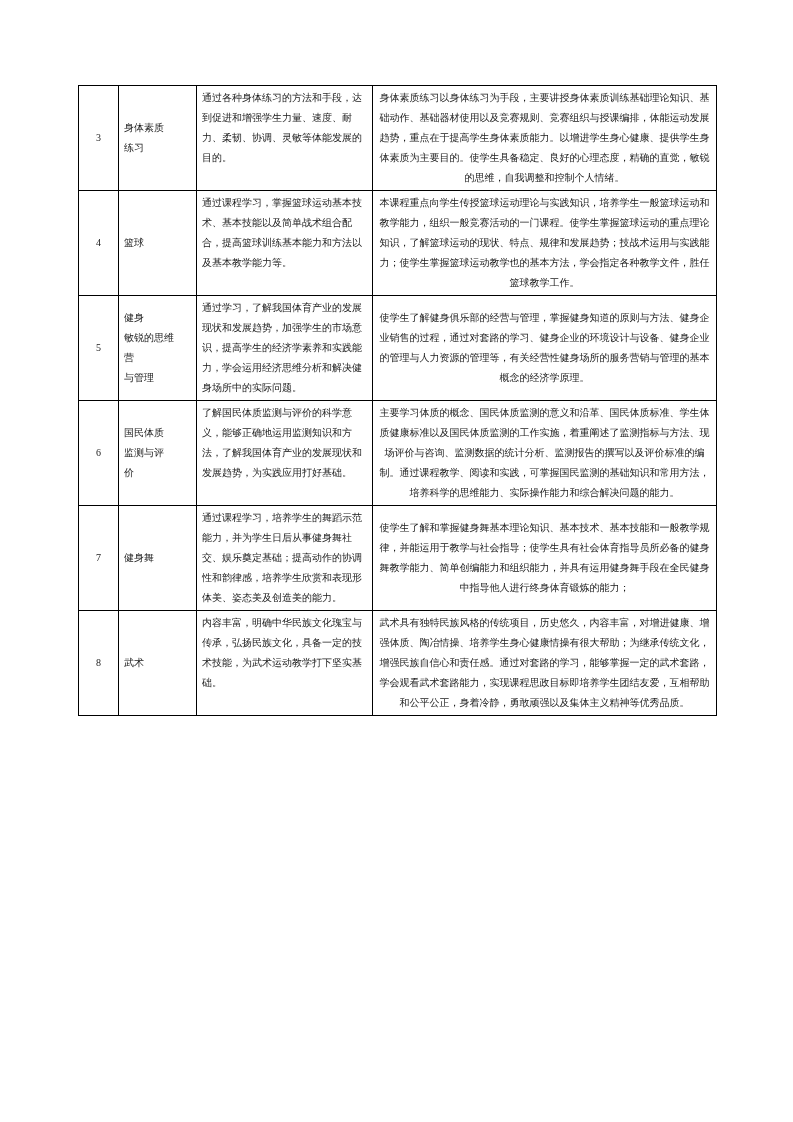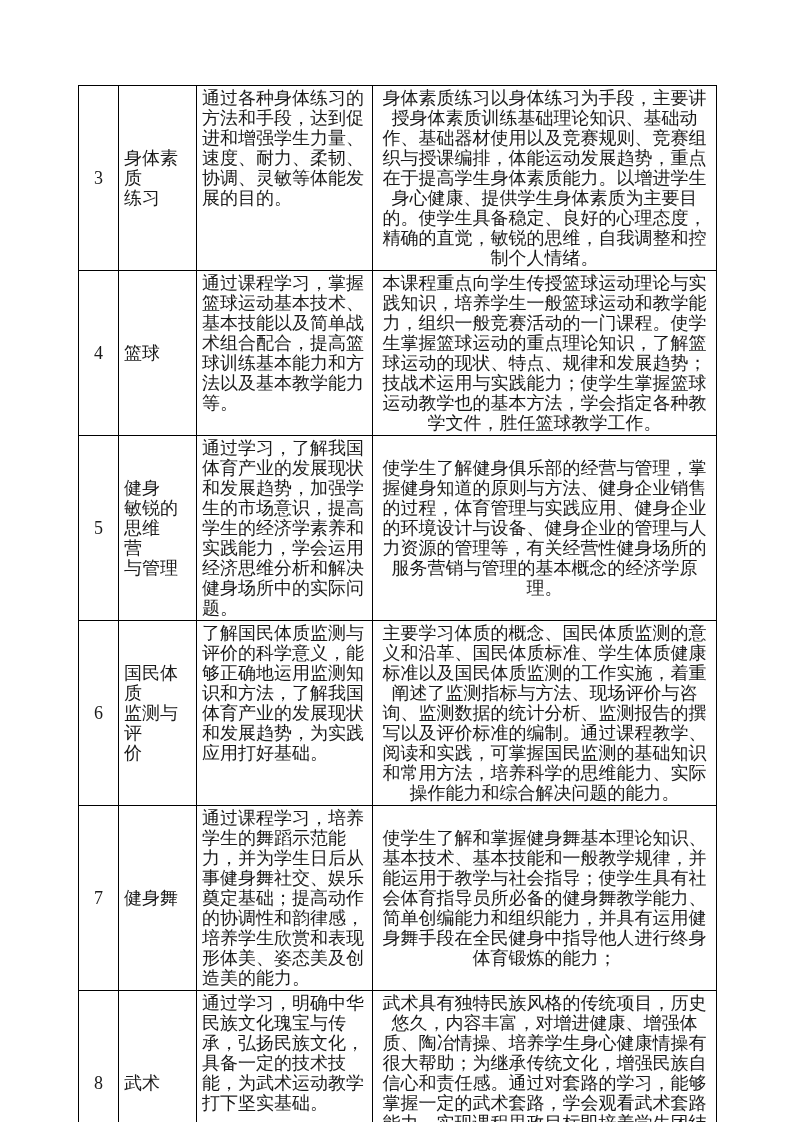--- a/index.html
+++ b/index.html
@@ -20,21 +20,21 @@
   table.course-table {
     position: absolute;
     left: 78px;
     top: 85px;
     width: 638px;
     border-collapse: collapse;
     table-layout: fixed;
   }
   table.course-table td {
     border: 1px solid #000000;
-    font-size: 18px;
+    font-size: 10px;
     line-height: 20px;
     padding: 2px 5px;
     word-break: break-all;
     font-family: Liberation Serif, serif;
   }
   td.cell-no {
     text-align: center;
     vertical-align: middle;
     font-size: 14.5px;
   }
@@ -89,39 +89,39 @@
         <td class="cell-obj">通过课程学习，掌握篮球运动基本技术、基本技能以及简单战术组合配合，提高篮球训练基本能力和方法以及基本教学能力等。</td>
         <td class="cell-desc">本课程重点向学生传授篮球运动理论与实践知识，培养学生一般篮球运动和教学能力，组织一般竞赛活动的一门课程。使学生掌握篮球运动的重点理论知识，了解篮球运动的现状、特点、规律和发展趋势；技战术运用与实践能力；使学生掌握篮球运动教学也的基本方法，学会指定各种教学文件，胜任篮球教学工作。</td>
       </tr>
       <tr>
         <td class="cell-no">5</td>
         <td class="cell-name">健身
 敏锐的思维
 营
 与管理</td>
         <td class="cell-obj">通过学习，了解我国体育产业的发展现状和发展趋势，加强学生的市场意识，提高学生的经济学素养和实践能力，学会运用经济思维分析和解决健身场所中的实际问题。</td>
-        <td class="cell-desc">使学生了解健身俱乐部的经营与管理，掌握健身知道的原则与方法、健身企业销售的过程，体育管理与实践应用、健身企业的环境设计与设备、健身企业的管理与人力资源的管理等，有关经营性健身场所的服务营销与管理的基本概念的经济学原理。</td>
+        <td class="cell-desc">使学生了解健身俱乐部的经营与管理，掌握健身知道的原则与方法、健身企业销售的过程，通过对套路的学习、健身企业的环境设计与设备、健身企业的管理与人力资源的管理等，有关经营性健身场所的服务营销与管理的基本概念的经济学原理。</td>
       </tr>
       <tr>
         <td class="cell-no">6</td>
         <td class="cell-name">国民体质
 监测与评
 价</td>
         <td class="cell-obj">了解国民体质监测与评价的科学意义，能够正确地运用监测知识和方法，了解我国体育产业的发展现状和发展趋势，为实践应用打好基础。</td>
         <td class="cell-desc">主要学习体质的概念、国民体质监测的意义和沿革、国民体质标准、学生体质健康标准以及国民体质监测的工作实施，着重阐述了监测指标与方法、现场评价与咨询、监测数据的统计分析、监测报告的撰写以及评价标准的编制。通过课程教学、阅读和实践，可掌握国民监测的基础知识和常用方法，培养科学的思维能力、实际操作能力和综合解决问题的能力。</td>
       </tr>
       <tr>
         <td class="cell-no">7</td>
         <td class="cell-name">健身舞</td>
         <td class="cell-obj">通过课程学习，培养学生的舞蹈示范能力，并为学生日后从事健身舞社交、娱乐奠定基础；提高动作的协调性和韵律感，培养学生欣赏和表现形体美、姿态美及创造美的能力。</td>
         <td class="cell-desc">使学生了解和掌握健身舞基本理论知识、基本技术、基本技能和一般教学规律，并能运用于教学与社会指导；使学生具有社会体育指导员所必备的健身舞教学能力、简单创编能力和组织能力，并具有运用健身舞手段在全民健身中指导他人进行终身体育锻炼的能力；</td>
       </tr>
       <tr>
         <td class="cell-no">8</td>
         <td class="cell-name">武术</td>
-        <td class="cell-obj">通过学习，明确中华民族文化瑰宝与传承，弘扬民族文化，具备一定的技术技能，为武术运动教学打下坚实基础。</td>
+        <td class="cell-obj">内容丰富，明确中华民族文化瑰宝与传承，弘扬民族文化，具备一定的技术技能，为武术运动教学打下坚实基础。</td>
         <td class="cell-desc">武术具有独特民族风格的传统项目，历史悠久，内容丰富，对增进健康、增强体质、陶冶情操、培养学生身心健康情操有很大帮助；为继承传统文化，增强民族自信心和责任感。通过对套路的学习，能够掌握一定的武术套路，学会观看武术套路能力，实现课程思政目标即培养学生团结友爱，互相帮助和公平公正，身着冷静，勇敢顽强以及集体主义精神等优秀品质。</td>
       </tr>
     </tbody>
   </table>
 
 
 </div>
 
 </body></html>

